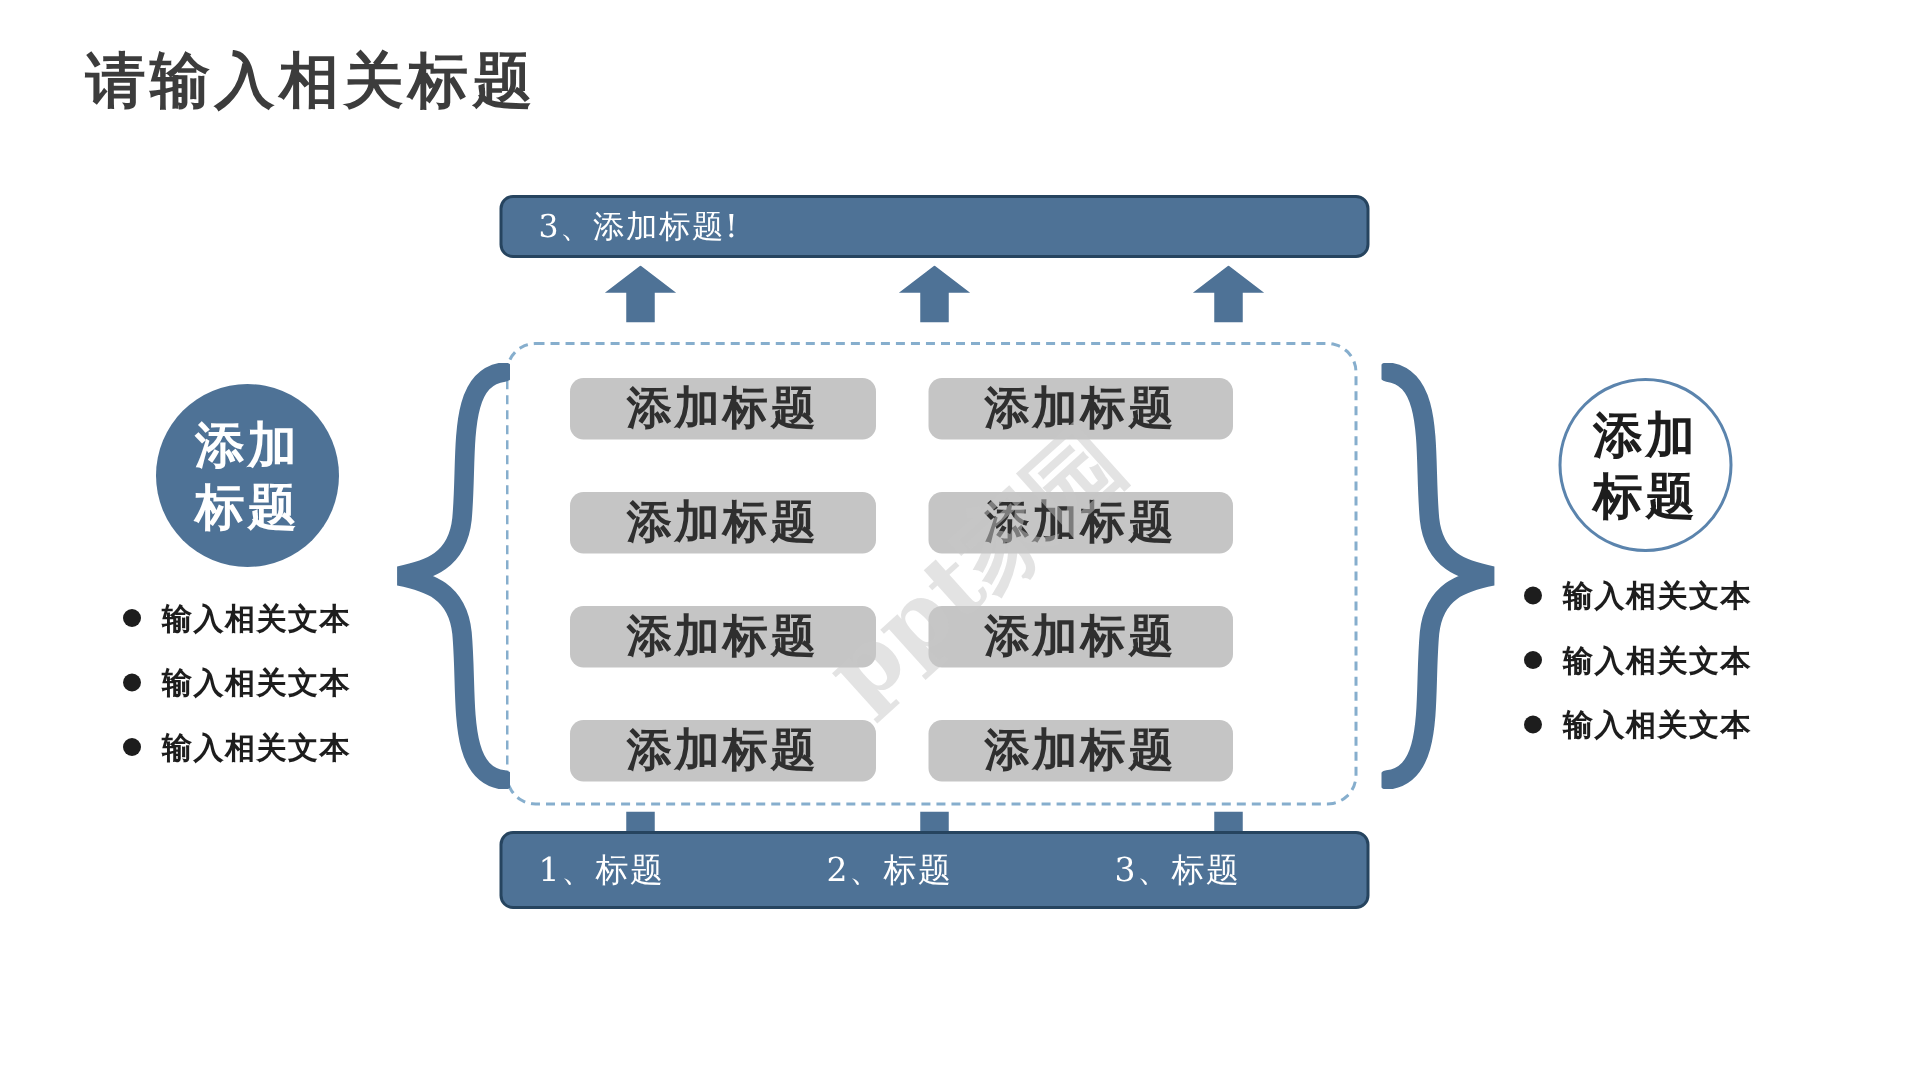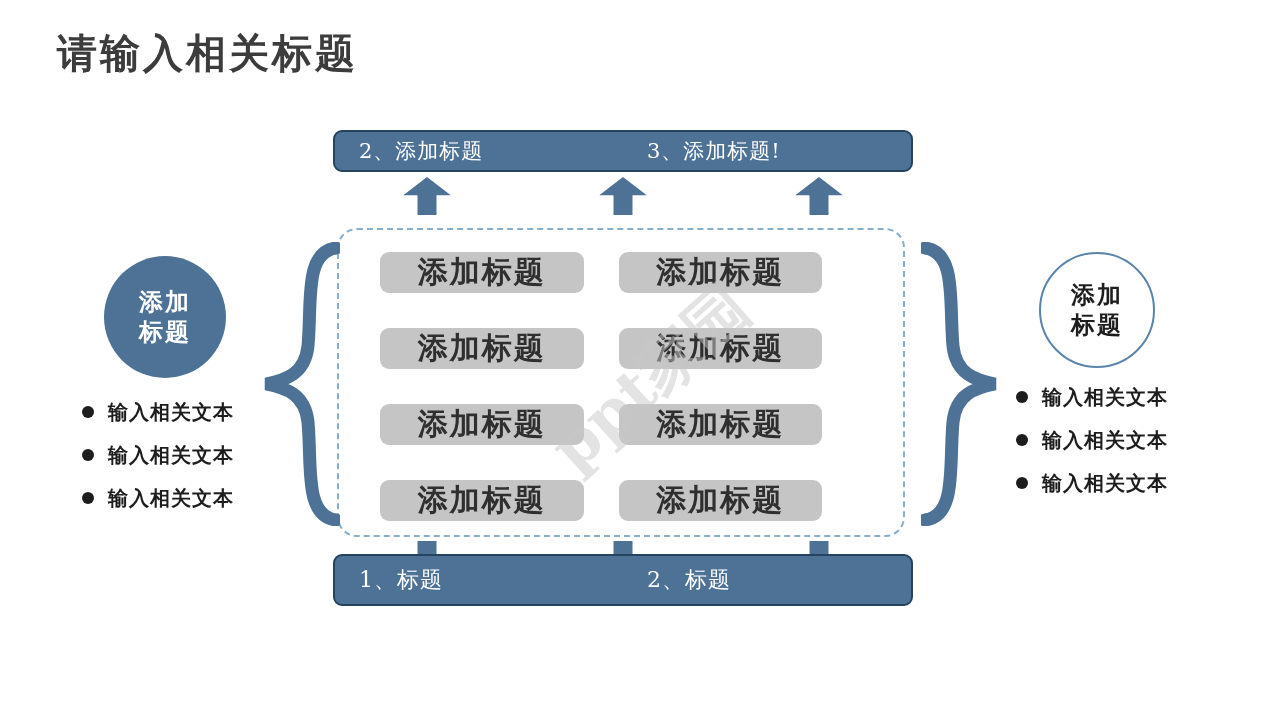--- a/index.html
+++ b/index.html
@@ -57,21 +57,21 @@
   }
   
   .brace{position:absolute;top:242px;width:84px;height:284px;}
   .brace.left{left:256px;}
   .brace.right{left:921px;}
   .brace path{stroke:#4e7296;stroke-width:13;fill:none;stroke-linecap:round;}
   
   .circle{
     position:absolute;border-radius:50%;
     display:flex;flex-direction:column;align-items:center;justify-content:center;
-    font-size:24px;font-weight:bold;line-height:1.25;letter-spacing:2px;
+    font-size:33px;font-weight:bold;line-height:1.25;letter-spacing:2px;
   }
   .circle.filled{
     left:104px;top:256px;width:122px;height:122px;
     background:#4e7296;color:#ffffff;
   }
   .circle.outlined{
     left:1039px;top:252px;width:116px;height:116px;
     background:#ffffff;border:2px solid #5b84ad;color:#1d1d1d;box-sizing:border-box;
   }
   
@@ -83,21 +83,20 @@
   .bullet-text{font-size:20px;font-weight:bold;color:#1d1d1d;white-space:nowrap;letter-spacing:1px;}
 </style>
 </head>
 <body>
 
 <div class="stage">
 
   <div class="page-title">请输入相关标题</div>
 
   <div class="bar top">
-    <div class="cell">2、添加标题</div>
     <div class="cell">3、添加标题!</div>
   </div>
 
   <div class="arrow-row up">
     <svg viewBox="0 0 60 48">
         <polygon points="30,0 60,23 42,23 42,48 18,48 18,23 0,23"></polygon>
       </svg>
     <svg viewBox="0 0 60 48">
         <polygon points="30,0 60,23 42,23 42,48 18,48 18,23 0,23"></polygon>
       </svg>
@@ -176,15 +175,16 @@
         <polygon points="18,0 42,0 42,25 60,25 30,48 0,25 18,25"></polygon>
       </svg>
     <svg viewBox="0 0 60 48">
         <polygon points="18,0 42,0 42,25 60,25 30,48 0,25 18,25"></polygon>
       </svg>
   </div>
 
   <div class="bar bottom">
     <div class="cell">1、标题</div>
     <div class="cell">2、标题</div>
+    <div class="cell">3、标题</div>
   </div>
 
 </div>
 
 </body></html>

